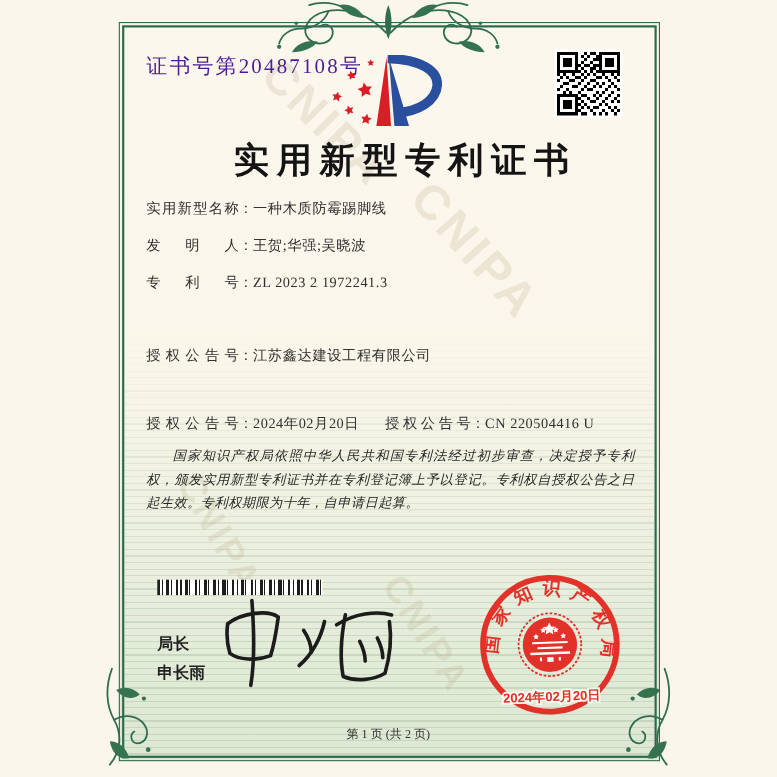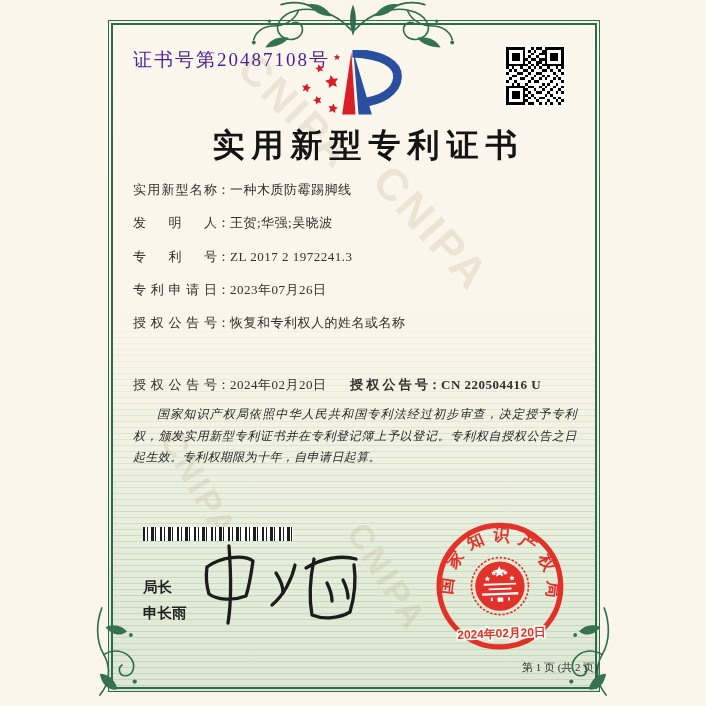--- a/index.html
+++ b/index.html
@@ -37,36 +37,36 @@
   .qr{position:absolute;left:504px;top:45px;width:58px;height:58px;background:#fff;padding:2px;}
   .title{position:absolute;left:120px;top:124px;width:490px;text-align:center;
          font-size:32px;font-weight:bold;letter-spacing:7px;text-indent:7px;color:#141414;}
 
   
   .field-row{position:absolute;left:133px;width:450px;font-size:13px;color:#303030;white-space:nowrap;}
   .flabel{display:inline-block;width:84px;text-align:justify;text-align-last:justify;
           vertical-align:bottom;}
   .colon{display:inline-block;}
   .fvalue{letter-spacing:.5px;}
-  .grant2{position:absolute;left:217px;top:0;font-weight:bold;}
+  .grant2{position:absolute;left:217px;top:0;}
   .grant2 .flabel{width:78px;}
 
   
   .paras{position:absolute;left:133px;top:404px;width:444px;font-size:12px;line-height:21.5px;
          color:#262626;font-style:italic;letter-spacing:.4px;text-align:justify;}
   .paras p{margin:0;text-indent:2em;}
 
   
   .barcode{position:absolute;left:143px;top:527px;width:150px;height:14px;
      background:repeating-linear-gradient(90deg,#1d1d1d 0 2px,#fff 2px 4px,#1d1d1d 4px 5px,#fff 5px 8px,#1d1d1d 8px 11px,#fff 11px 12px,#1d1d1d 12px 13px,#fff 13px 17px);}
-  .officer{position:absolute;left:143px;top:574px;font-family:Liberation Serif, serif;
+  .officer{position:absolute;left:143px;top:574px;font-family:Liberation Mono, monospace;
            font-size:14.5px;font-weight:600;color:#222;line-height:26px;}
   .signature{position:absolute;left:200px;top:543px;width:170px;height:85px;}
   .seal{position:absolute;left:424px;top:512px;width:152px;height:152px;transform:rotate(-2deg);opacity:.93;}
-  .footer{position:absolute;left:108px;top:660px;width:490px;text-align:right;font-size:11px;color:#333;}
+  .footer{position:absolute;left:108px;top:660px;width:490px;text-align:center;font-size:11px;color:#333;}
 
   svg{display:block;}
 </style>
 </head>
 <body>
 
 <div class="page">
 
   <div class="frame">
     <div class="frame-inner"></div>
@@ -142,27 +142,24 @@
 
   <div class="title">实用新型专利证书</div>
 
   <div class="field-row" style="top:181px">
     <span class="flabel">实用新型名称</span><span class="colon">：</span><span class="fvalue">一种木质防霉踢脚线</span>
   </div>
   <div class="field-row" style="top:214px">
     <span class="flabel">发明人</span><span class="colon">：</span><span class="fvalue">王贺;华强;吴晓波</span>
   </div>
   <div class="field-row" style="top:248px">
-    <span class="flabel">专利号</span><span class="colon">：</span><span class="fvalue">ZL 2017 2 1972241.3</span>
-  </div>
-  <div class="field-row" style="top:281px">
-    <span class="flabel">专利申请日</span><span class="colon">：</span><span class="fvalue">2023年07月26日</span>
+    <span class="flabel">专利号</span><span class="colon">：</span><span class="fvalue">ZL 2023 2 1972241.3</span>
   </div>
   <div class="field-row" style="top:314px">
-    <span class="flabel">授权公告号</span><span class="colon">：</span><span class="fvalue">恢复和专利权人的姓名或名称</span>
+    <span class="flabel">授权公告号</span><span class="colon">：</span><span class="fvalue">江苏鑫达建设工程有限公司</span>
   </div>
   <div class="field-row" style="top:376px">
     <span class="flabel">授权公告号</span><span class="colon">：</span><span class="fvalue">2024年02月20日</span>
     <span class="grant2">
       <span class="flabel">授权公告号</span><span class="colon">：</span><span class="fvalue">CN 220504416 U</span>
     </span>
   </div>
 
   <div class="paras">
     <p>国家知识产权局依照中华人民共和国专利法经过初步审查，决定授予专利权，颁发实用新型专利证书并在专利登记簿上予以登记。专利权自授权公告之日起生效。专利权期限为十年，自申请日起算。</p>

